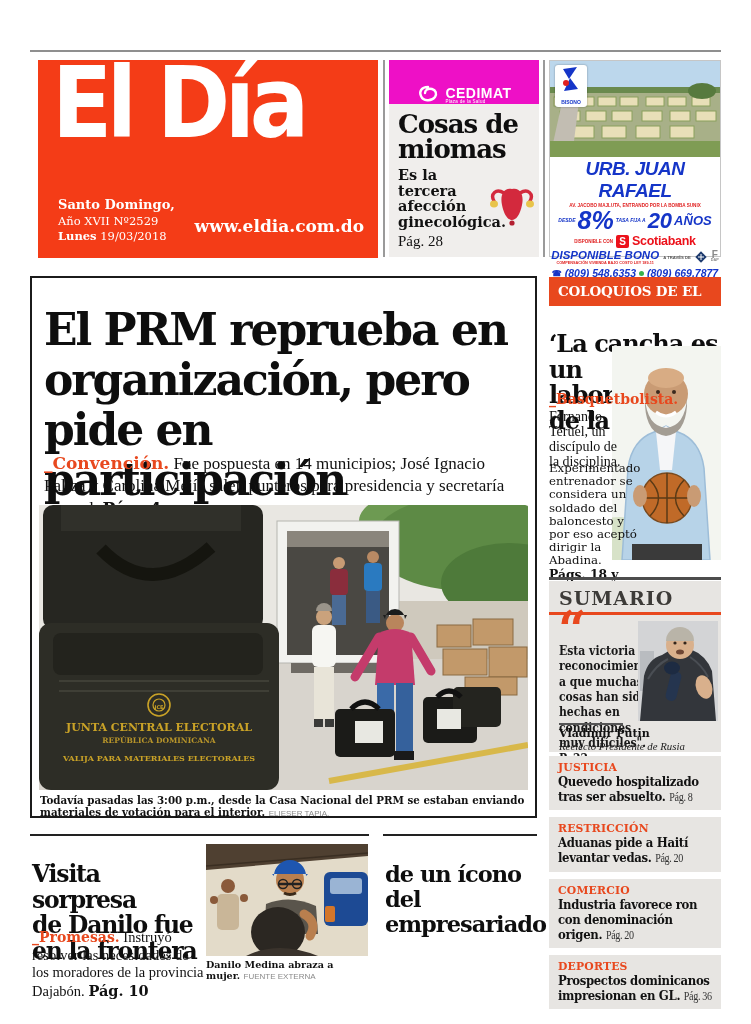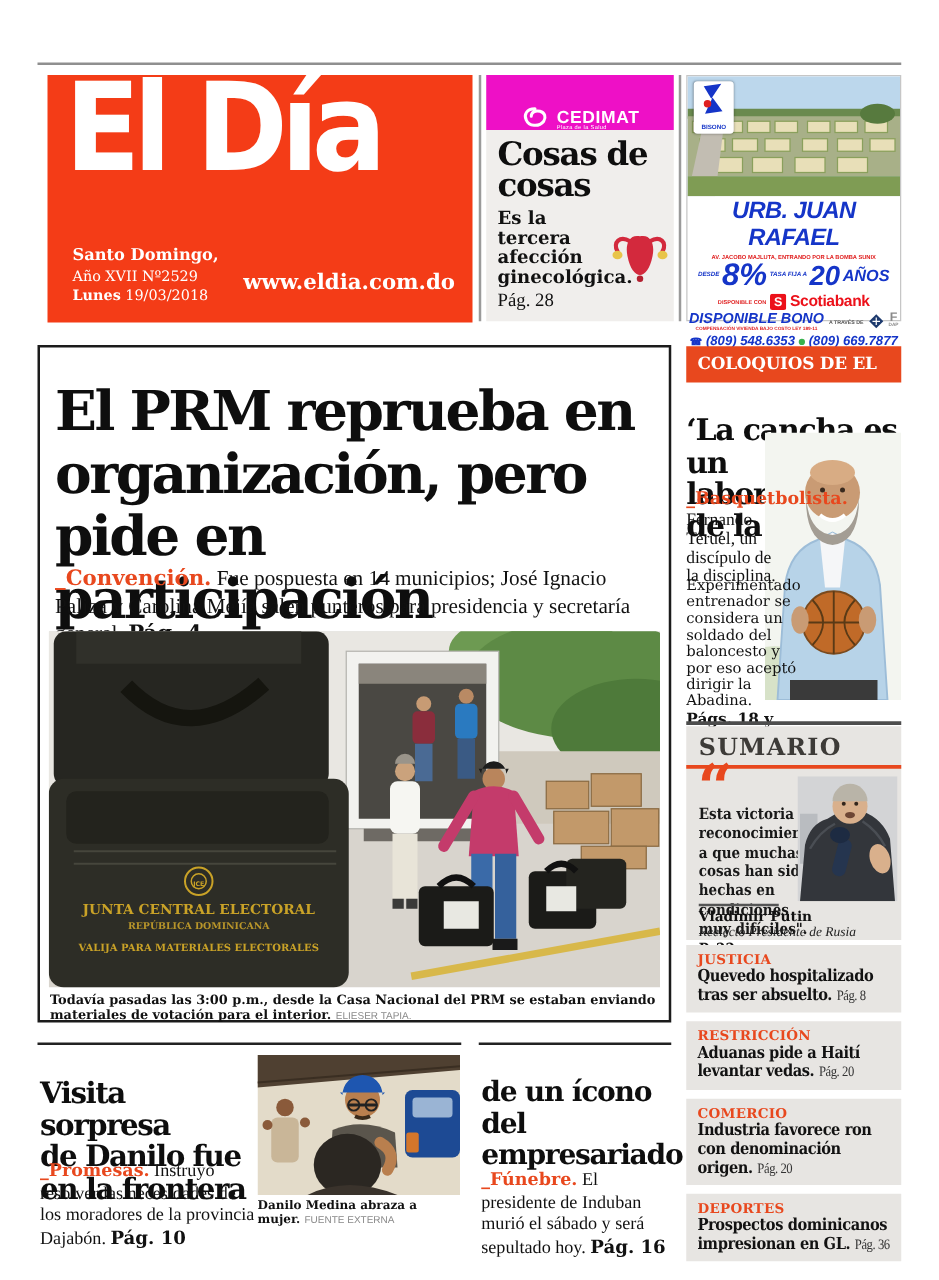--- a/index.html
+++ b/index.html
@@ -133,21 +133,21 @@
   <div class="abs ced">
     <div class="ced-banner">
       <svg width="24" height="20" viewBox="0 0 24 20">
         <path d="M12 3 C5 3 3 8 5 12 C7 17 15 18 19 13 C21 10 20 6 16 5 C12 4 9 6 9 9" fill="none" stroke="#fff" stroke-width="2.4" stroke-linecap="round"></path>
       </svg>
       <span class="ced-brand">
         <span>CEDIMAT</span>
         <span class="ced-tag">Plaza de la Salud</span>
       </span>
     </div>
-    <div class="ced-head slab">Cosas de cosas</div>
+    <div class="ced-head slab">Cosas de miomas</div>
     <div class="ced-deck">Es la tercera afección ginecológica.</div>
     <div class="ced-page">Pág. 28</div>
     <svg class="uterus" width="46" height="44" viewBox="0 0 46 44">
       <path d="M15 11 C7 6 1 12 5 19" fill="none" stroke="#d3293d" stroke-width="3.4" stroke-linecap="round"></path>
       <path d="M31 11 C39 6 45 12 41 19" fill="none" stroke="#d3293d" stroke-width="3.4" stroke-linecap="round"></path>
       <ellipse cx="5" cy="22" rx="4" ry="3.4" fill="#e8c44a"></ellipse>
       <ellipse cx="41" cy="22" rx="4" ry="3.4" fill="#e8c44a"></ellipse>
       <path d="M23 7 C14 5 11 14 13 23 C15 33 19 38 23 38 C27 38 31 33 33 23 C35 14 32 5 23 7 Z" fill="#d3293d"></path>
       <circle cx="23" cy="41" r="2.6" fill="#b31f30"></circle>
     </svg>
@@ -479,19 +479,14 @@
     <span>Danilo Medina abraza a mujer.</span>
     <span class="credit">FUENTE EXTERNA</span>
   </div>
 
   <h3 class="abs per-h slab">
     <span class="cond">
       <span class="hl">de un ícono del</span>
       <span class="hl">empresariado</span>
     </span>
   </h3>
-  <p class="abs per-deck">
-    <span class="kicker deck-kicker">_Fúnebre.</span>
-    <span>El presidente de Induban murió el sábado y será sepultado hoy.</span>
-    <b class="pageref">Pág. 16</b>
-  </p>
 
 </div>
 
 </body></html>

